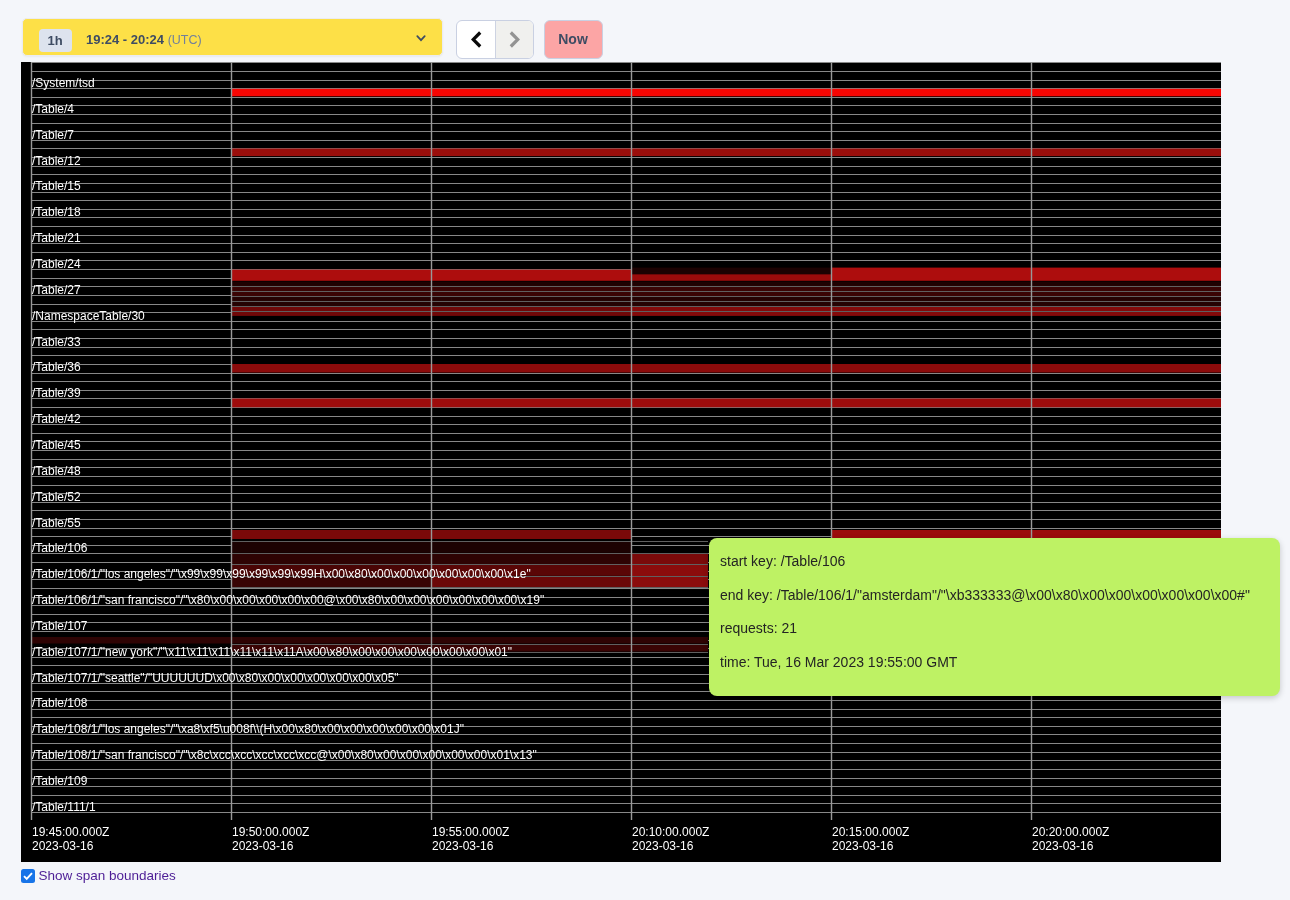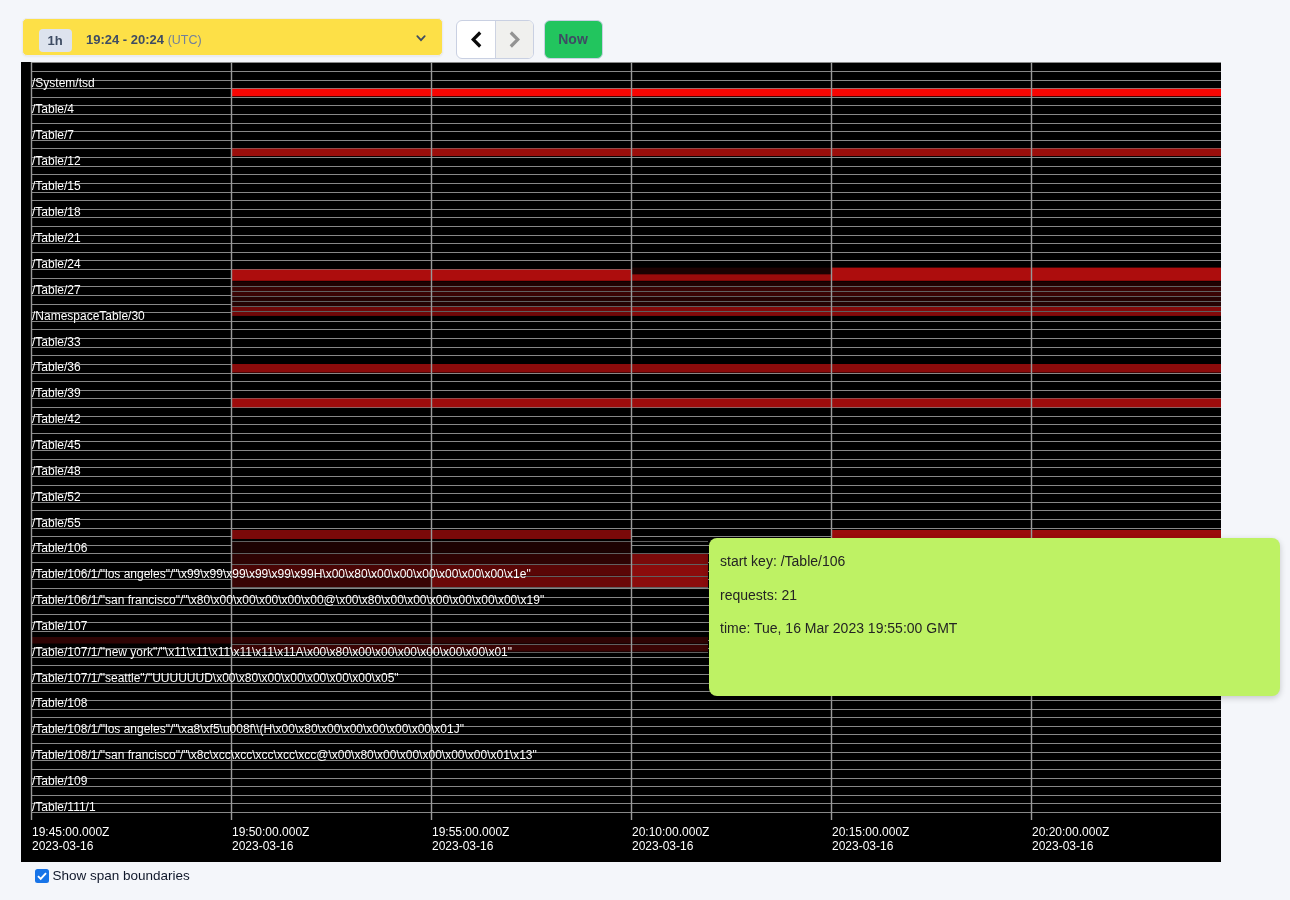--- a/index.html
+++ b/index.html
@@ -3,24 +3,24 @@
 * { margin:0; padding:0; box-sizing:border-box; }
 html,body { width:1290px; height:900px; background:#f4f6fa; font-family:"Liberation Sans", sans-serif; overflow:hidden; }
 .selector { position:absolute; left:22px; top:17.5px; width:421px; height:38.5px; background:#fde047; border:1px solid #ececf0; border-radius:5px; box-shadow:0 1px 2px rgba(40,50,80,.06); }
 .pill { position:absolute; left:15.5px; top:10px; width:33px; height:23.5px; background:#dde3ee; border-radius:4px; color:#3e4c63; font-size:13px; font-weight:bold; text-align:center; line-height:23.5px; }
 .trange { position:absolute; left:63px; top:2.5px; height:38.5px; line-height:38.5px; font-size:13px; font-weight:bold; color:#3e4c63; }
 .trange .utc { font-weight:normal; color:#71809b; font-size:12.5px;text-align:right; }
 .caret { position:absolute; right:16px; top:16.5px; }
 .arrows { position:absolute; left:456px; top:20px; width:78px; height:39px; border:1px solid #c9d0e2; border-radius:6px; background:#fff; display:flex; overflow:hidden; }
 .arrows .cell { width:50%; display:flex; align-items:center; justify-content:center; }
 .arrows .next { background:#f0f0ee; border-left:1px solid #cdd3e2; }
-.nowbtn { position:absolute; left:543.5px; top:20px; width:59px; height:39px; background:#22c55e; border:1px solid #c9d0e2; border-radius:6px; color:#3e4c63; font-size:14px; font-weight:bold; text-align:center; line-height:37px; }
+.nowbtn { position:absolute; left:543.5px; top:20px; width:59px; height:39px; background:#fca5a5; border:1px solid #c9d0e2; border-radius:6px; color:#3e4c63; font-size:14px; font-weight:bold; text-align:center; line-height:37px; }
 .tooltip { position:absolute; left:709px; top:538px; width:571px; height:158px; background:#bef264; border-radius:8px; box-shadow:0 2px 6px rgba(0,0,0,.2); padding:16px 11px 0 11px; font-size:14px; color:#242424; }
 .tooltip p { margin:0 0 19.5px 0; line-height:14px; white-space:nowrap; }
-.cbrow { position:absolute; left:35px; top:868px; height:15px; font-size:13.5px; color:#0f172a; }
+.cbrow { position:absolute; left:21px; top:868px; height:15px; font-size:13.5px; color:#4c1d95; }
 .cbrow svg { vertical-align:-2.5px; }
 .cbrow span { margin-left:3.5px; }
 </style></head>
 <body>
 <div class="selector">
   <div class="pill">1h</div>
   <div class="trange">19:24 - 20:24 <span class="utc">(UTC)</span></div>
   <svg class="caret" width="10" height="7" viewBox="0 0 10 7">
       <path d="M1.3 1.2 L5 5.2 L8.7 1.2" stroke="#3e4c63" stroke-width="1.7" fill="none" stroke-linecap="round"></path>
     </svg>
@@ -107,19 +107,20 @@
 <text x="611" y="770.3" dominant-baseline="central">20:10:00.000Z</text>
 <text x="611" y="784.3" dominant-baseline="central">2023-03-16</text>
 <text x="811" y="770.3" dominant-baseline="central">20:15:00.000Z</text>
 <text x="811" y="784.3" dominant-baseline="central">2023-03-16</text>
 <text x="1011" y="770.3" dominant-baseline="central">20:20:00.000Z</text>
 <text x="1011" y="784.3" dominant-baseline="central">2023-03-16</text>
 </g>
 </svg>
 <div class="tooltip">
   <p>start key: /Table/106</p>
+  <p>end key: /Table/106/1/"amsterdam"/"\xb333333@\x00\x80\x00\x00\x00\x00\x00\x00#"</p>
   <p>requests: 21</p>
   <p>time: Tue, 16 Mar 2023 19:55:00 GMT</p>
 </div>
 <div class="cbrow"><svg width="14" height="14" viewBox="0 0 14 14">
       <rect width="14" height="14" rx="2.5" fill="#1774e8"></rect>
       <path d="M3 7.2 L5.7 9.9 L11 4.1" stroke="#fff" stroke-width="1.9" fill="none"></path>
     </svg><span>Show span boundaries</span></div>
 
 </body></html>

